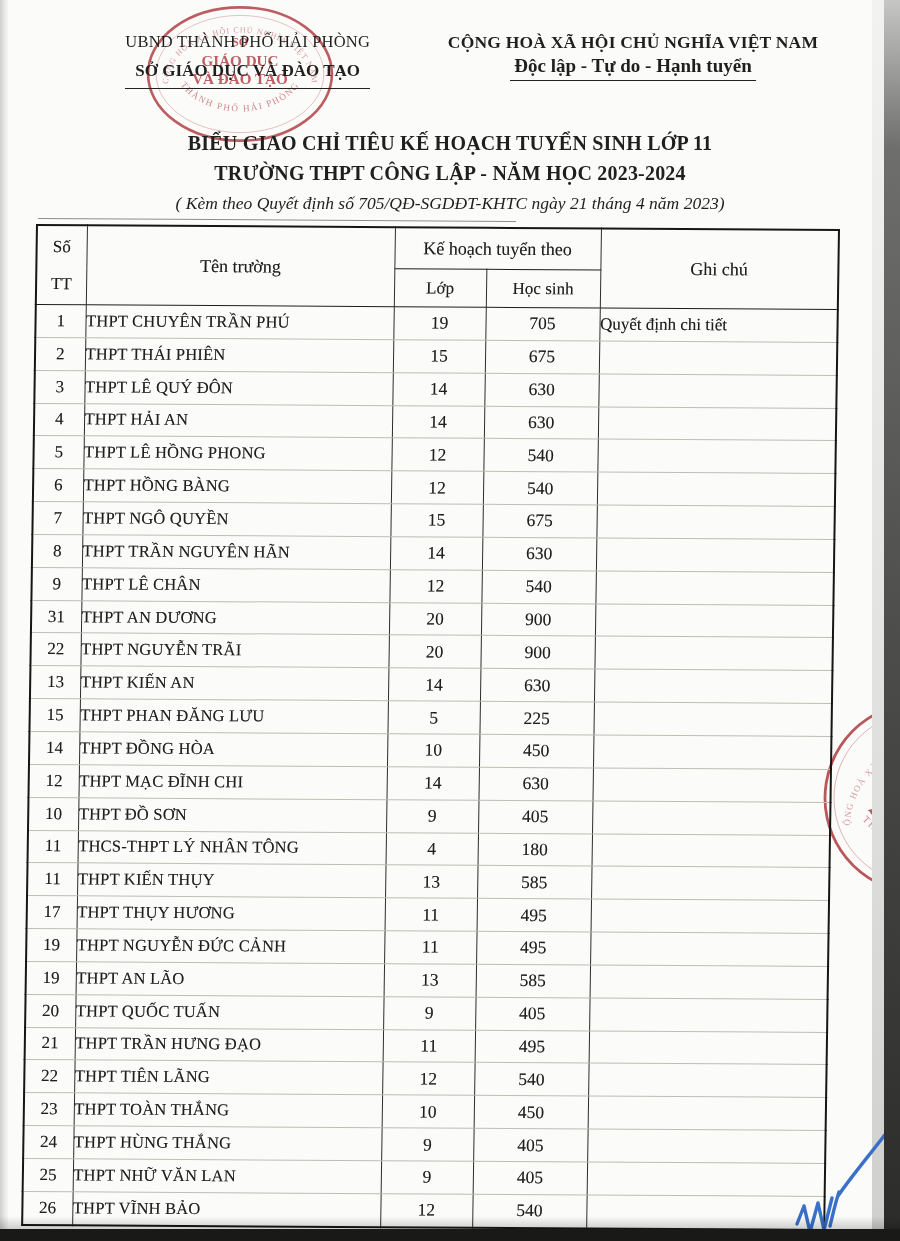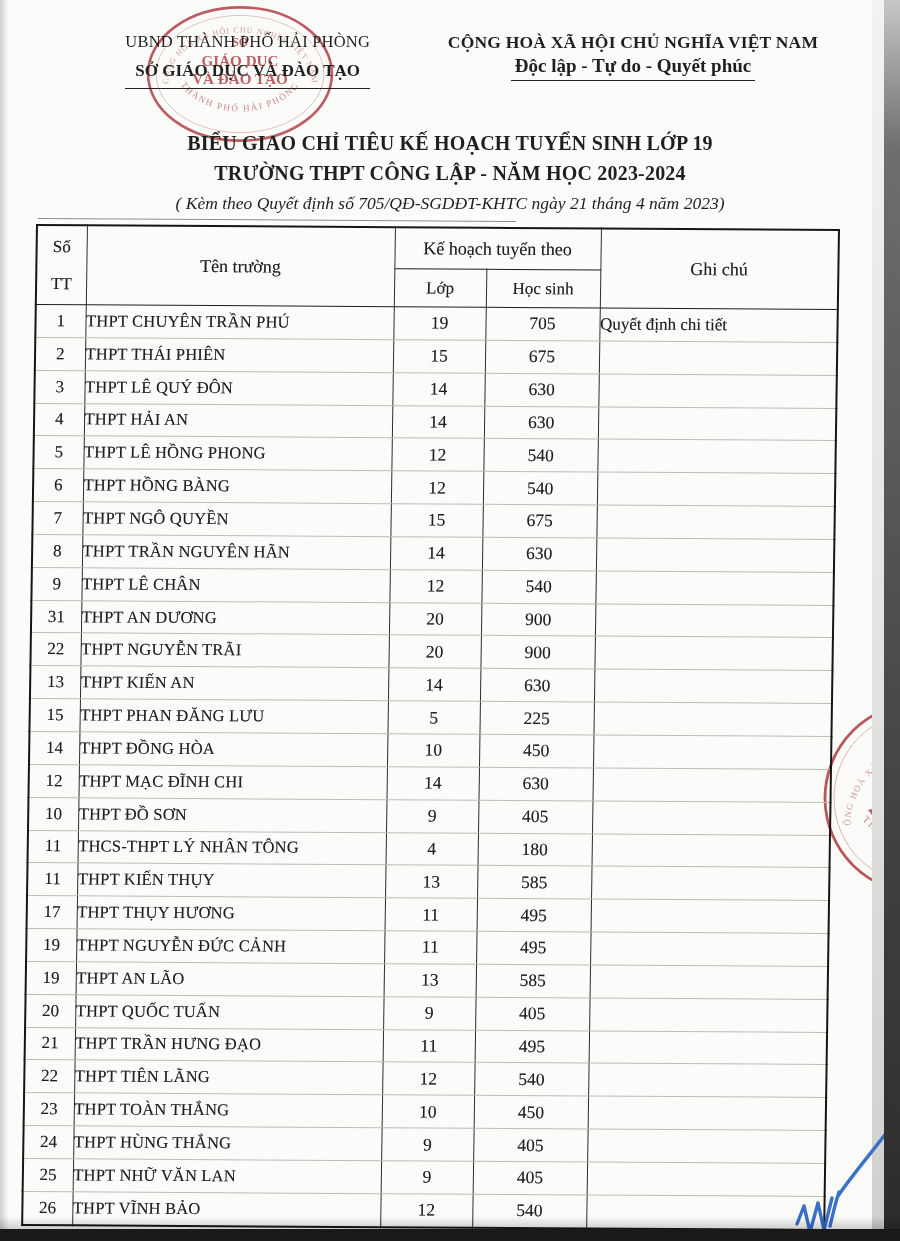--- a/index.html
+++ b/index.html
@@ -93,26 +93,26 @@
 
   <div class="hdr-left">
     <div class="l1">UBND THÀNH PHỐ HẢI PHÒNG</div>
     <div class="l2">
       <span>SỞ GIÁO DỤC VÀ ĐÀO TẠO</span>
     </div>
   </div>
   <div class="hdr-right">
     <div class="l1">CỘNG HOÀ XÃ HỘI CHỦ NGHĨA VIỆT NAM</div>
     <div class="l2">
-      <span>Độc lập - Tự do - Quyết phúc</span>
+      <span>Độc lập - Tự do - Hạnh tuyển</span>
     </div>
   </div>
 
   <div class="title-block">
-    <div class="t1">BIỂU GIAO CHỈ TIÊU KẾ HOẠCH TUYỂN SINH LỚP 19</div>
+    <div class="t1">BIỂU GIAO CHỈ TIÊU KẾ HOẠCH TUYỂN SINH LỚP 11</div>
     <div class="t2">TRƯỜNG THPT CÔNG LẬP - NĂM HỌC 2023-2024</div>
     <div class="t3">( Kèm theo Quyết định số 705/QĐ-SGDĐT-KHTC ngày 21 tháng 4 năm 2023)</div>
   </div>
 
   <div class="table-zone">
     <div class="tbl-topline"></div>
     <table class="quota">
       <colgroup>
         <col class="w-stt">
           <col class="w-school">

